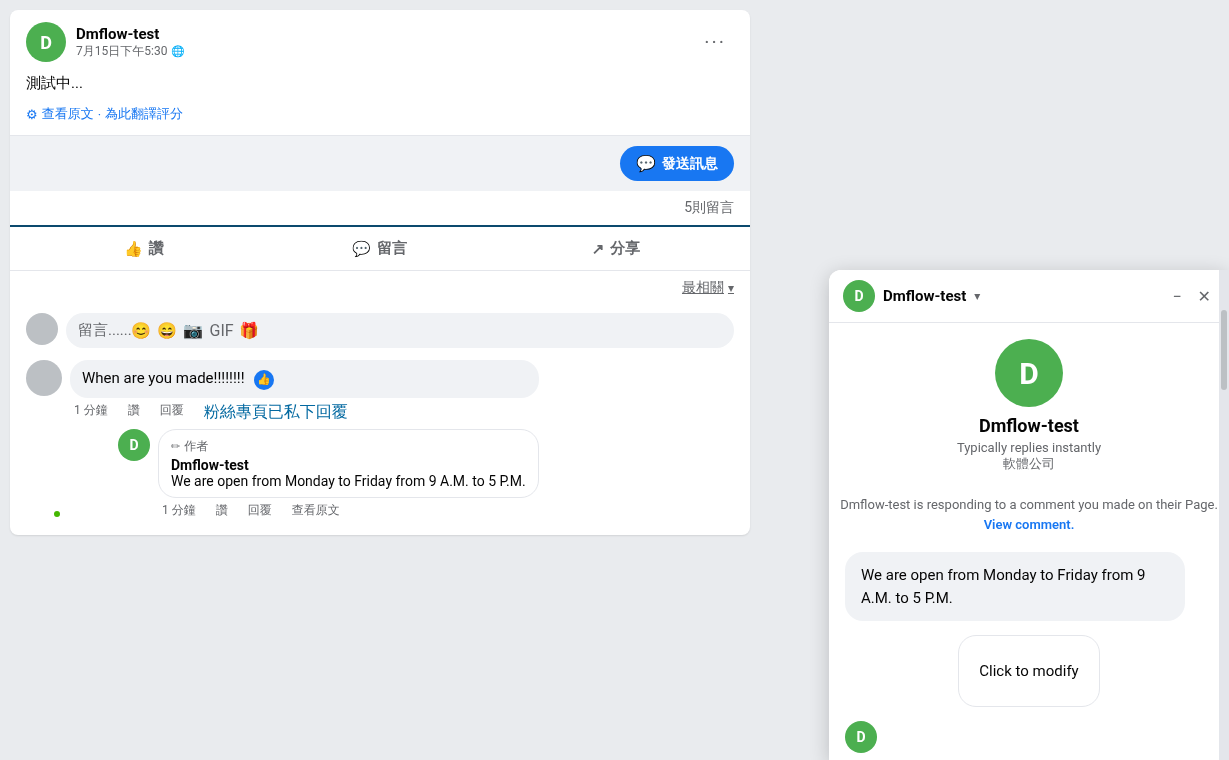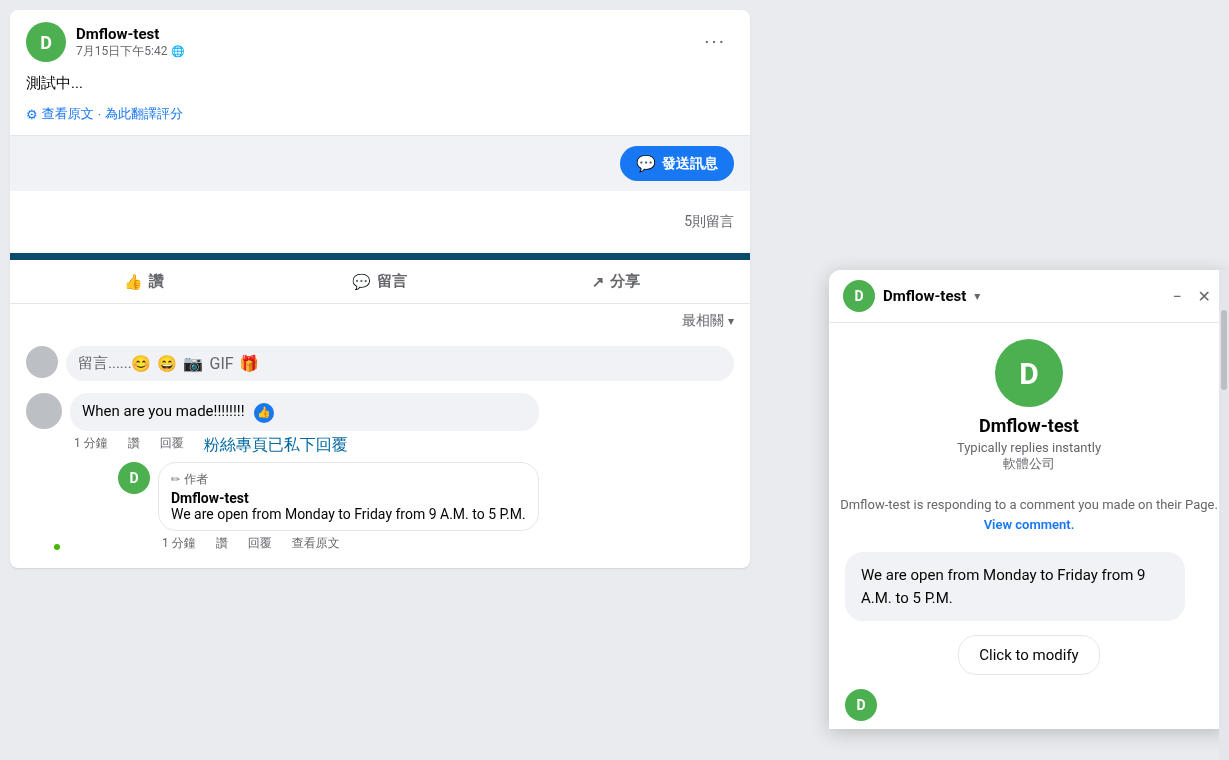--- a/index.html
+++ b/index.html
@@ -135,26 +135,26 @@
       padding: 8px 16px;
       font-size: 14px;
       font-weight: 600;
       cursor: pointer;
       display: flex;
       align-items: center;
       gap: 6px;
     }
 
     .comment-count-bar {
-      padding: 22px 16px;
+      padding: 8px 16px;
       display: flex;
       justify-content: flex-end;
       font-size: 14px;
       color: #65676b;
-      border-bottom: 7px solid #0c4a6e;
+      border-bottom: 2px solid #0c4a6e;
     }
 
     .action-bar {
       display: flex;
       padding: 4px 16px;
       border-bottom: 1px solid #e4e6eb;
     }
 
     .action-btn {
       flex: 1;
@@ -171,20 +171,21 @@
     }
 
     .sort-bar {
       padding: 8px 16px;
       display: flex;
       justify-content: flex-end;
       align-items: center;
       gap: 4px;
       font-size: 14px;
       color: #65676b;
+      text-decoration: underline;
     }
 
     .comment-input-row {
       display: flex;
       align-items: flex-start;
       padding: 8px 16px;
       gap: 8px;
     }
 
     .comment-box {
@@ -426,21 +427,21 @@
       color: #050505;
       line-height: 1.5;
       align-self: flex-start;
       max-width: 340px;
     }
 
     .click-to-modify {
       background: #fff;
       border: 1px solid #e4e6eb;
       border-radius: 18px;
-      padding: 10px 20px;
+      padding: 26px 20px;
       font-size: 15px;
       color: #050505;
       text-align: center;
       margin: 6px 16px;
       cursor: pointer;
       font-weight: 400;
     }
 
     .messenger-bottom-avatar {
       display: flex;
@@ -474,21 +475,21 @@
 
 <div class="fb-container">
   <div class="post-card">
 
     <div class="post-header">
       <div class="post-header-left">
         <div class="avatar-circle">D</div>
         <div class="post-meta">
           <span class="post-author">Dmflow-test</span>
           <span class="post-time">
-            <span>7月15日下午5:42</span>
+            <span>7月15日下午5:30</span>
             <span class="globe-icon">🌐</span>
           </span>
         </div>
       </div>
       <div class="more-btn">···</div>
     </div>
 
     <div class="post-content">測試中...</div>
 
     <div class="post-translate">

